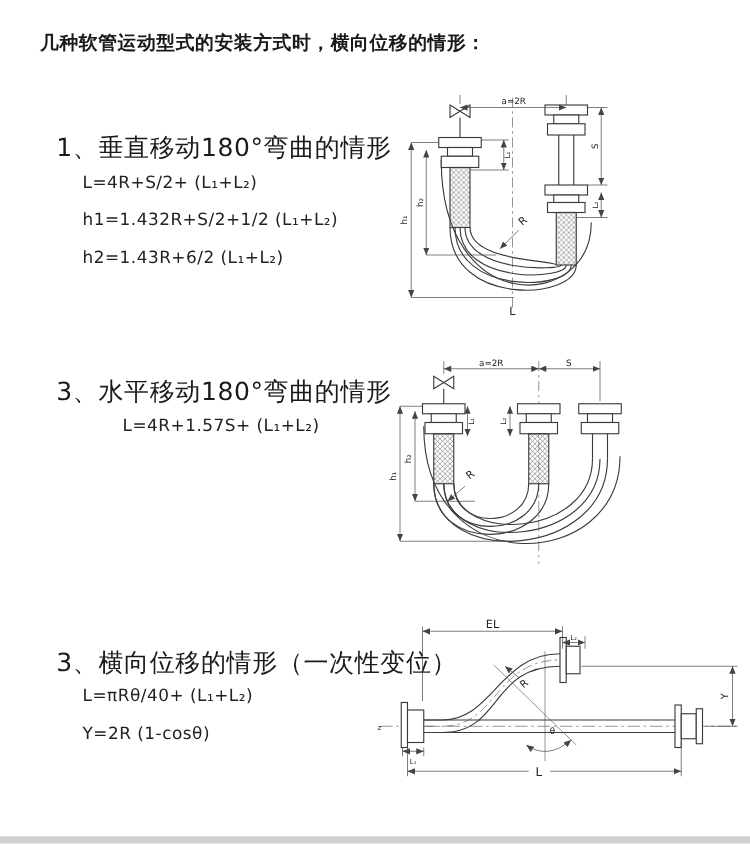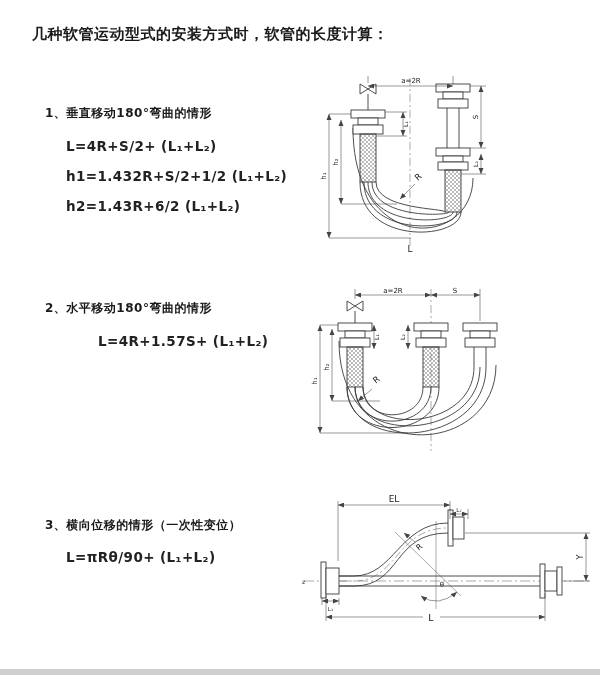--- a/index.html
+++ b/index.html
@@ -1,46 +1,47 @@
 <!DOCTYPE html>
 <html><head>
 <meta charset="utf-8">
 <style>
   html,body{margin:0;padding:0;background:#fff;}
   .page{position:relative;width:600px;height:675px;background:#ffffff;overflow:hidden;
         font-family:"DejaVu Sans",sans-serif;color:#1a1a1a;}
   .page-title{position:absolute;left:32px;top:25px;font-size:15px;font-weight:600;letter-spacing:.5px;}
-  .sec-heading{position:absolute;font-size:12px;font-weight:700;letter-spacing:.5px;}
-  .formula{position:absolute;font-size:13.5px;font-weight:700;letter-spacing:.4px;color:#222;}
+  .sec-heading{position:absolute;font-size:20px;font-weight:400;letter-spacing:.5px;}
+  .formula{position:absolute;font-size:13.5px;font-weight:400;letter-spacing:.4px;color:#222;}
   .diagram{position:absolute;}
   svg{display:block;}
   .draw{stroke:#3a3a3a;fill:none;stroke-width:.9;}
   .dim{stroke:#444;fill:none;stroke-width:.55;}
   .thin{stroke:#555;fill:none;stroke-width:.5;}
   .wh{fill:#fff;}
   .lbl{fill:#222;stroke:none;font-family:"DejaVu Sans",sans-serif;}
   .edge-bottom{position:absolute;left:0;right:0;bottom:0;height:6px;background:#cfcfcf;}
 </style>
 </head>
 <body>
 
 <div class="page">
 
-  <div class="page-title">几种软管运动型式的安装方式时，软管的长度计算：</div>
+  <div class="page-title">几种软管运动型式的安装方式时，横向位移的情形：</div>
 
   <div class="sec-heading" style="left:45px;top:105px;">1、垂直移动180°弯曲的情形</div>
   <div class="formula" style="left:66px;top:138px;">L=4R+S/2+ (L₁+L₂)</div>
   <div class="formula" style="left:66px;top:168px;">h1=1.432R+S/2+1/2 (L₁+L₂)</div>
   <div class="formula" style="left:66px;top:198px;">h2=1.43R+6/2 (L₁+L₂)</div>
 
-  <div class="sec-heading" style="left:45px;top:300px;">2、水平移动180°弯曲的情形</div>
+  <div class="sec-heading" style="left:45px;top:300px;">3、水平移动180°弯曲的情形</div>
   <div class="formula" style="left:66px;top:333px;margin-left:32px;">L=4R+1.57S+ (L₁+L₂)</div>
 
   <div class="sec-heading" style="left:45px;top:517px;">3、横向位移的情形（一次性变位）</div>
-  <div class="formula" style="left:66px;top:549px;">L=πRθ/90+ (L₁+L₂)</div>
+  <div class="formula" style="left:66px;top:549px;">L=πRθ/40+ (L₁+L₂)</div>
+  <div class="formula" style="left:66px;top:579px;">Y=2R (1-cosθ)</div>
 
   <div class="diagram" style="left:315px;top:70px;width:280px;height:190px;">
     <svg width="280" height="190" viewBox="0 0 280 190">
       <defs>
         <marker id="ae" markerWidth="7" markerHeight="6" refX="6" refY="2.5" orient="auto" markerUnits="userSpaceOnUse">
           <path d="M0,0 L6,2.5 L0,5 z" fill="#444"></path>
         </marker>
         <marker id="as" markerWidth="7" markerHeight="6" refX="0" refY="2.5" orient="auto" markerUnits="userSpaceOnUse">
           <path d="M6,0 L0,2.5 L6,5 z" fill="#444"></path>
         </marker>

